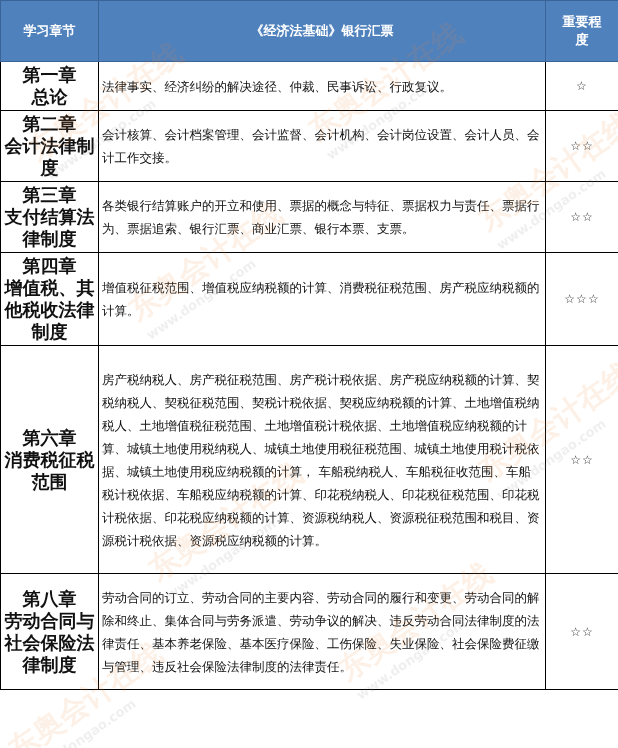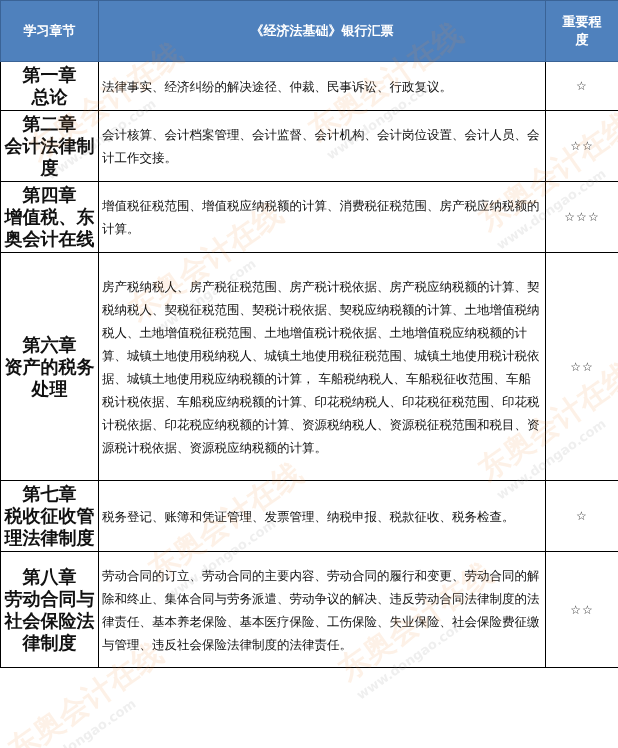--- a/index.html
+++ b/index.html
@@ -80,48 +80,48 @@
 
   <tr style="height: 46px;">
     <td class="chapter">
       <div>第二章</div>
       <div>会计法律制度</div>
     </td>
     <td class="points">会计核算、会计档案管理、会计监督、会计机构、会计岗位设置、会计人员、会计工作交接。</td>
     <td class="stars">☆☆</td>
   </tr>
 
+  <tr style="height: 69px;">
+    <td class="chapter">
+      <div>第三章</div>
+      <div>支付结算法律制度</div>
+    </td>
+    <td class="points">各类银行结算账户的开立和使用、票据的概念与特征、票据权力与责任、票据行为、票据追索、银行汇票、商业汇票、银行本票、支票。</td>
+    <td class="stars">☆☆</td>
+  </tr>
 
   <tr style="height: 63px; margin-left: 28px;">
     <td class="chapter">
       <div>第四章</div>
-      <div>增值税、东奥会计在线</div>
+      <div>增值税、其他税收法律制度</div>
     </td>
     <td class="points">增值税征税范围、增值税应纳税额的计算、消费税征税范围、房产税应纳税额的计算。</td>
     <td class="stars">☆☆☆</td>
   </tr>
 
 
   <tr style="height: 228px;">
     <td class="chapter">
       <div>第六章</div>
-      <div>资产的税务处理</div>
+      <div>消费税征税范围</div>
     </td>
     <td class="points">房产税纳税人、房产税征税范围、房产税计税依据、房产税应纳税额的计算、契税纳税人、契税征税范围、契税计税依据、契税应纳税额的计算、土地增值税纳税人、土地增值税征税范围、土地增值税计税依据、土地增值税应纳税额的计算、城镇土地使用税纳税人、城镇土地使用税征税范围、城镇土地使用税计税依据、城镇土地使用税应纳税额的计算， 车船税纳税人、车船税征收范围、车船税计税依据、车船税应纳税额的计算、印花税纳税人、印花税征税范围、印花税计税依据、印花税应纳税额的计算、资源税纳税人、资源税征税范围和税目、资源税计税依据、资源税应纳税额的计算。</td>
     <td class="stars">☆☆</td>
   </tr>
 
-  <tr style="height: 64px;">
-    <td class="chapter">
-      <div>第七章</div>
-      <div>税收征收管理法律制度</div>
-    </td>
-    <td class="points">税务登记、账簿和凭证管理、发票管理、纳税申报、税款征收、税务检查。</td>
-    <td class="stars">☆</td>
-  </tr>
 
   <tr style="height: 116px;">
     <td class="chapter">
       <div>第八章</div>
       <div>劳动合同与社会保险法律制度</div>
     </td>
     <td class="points">劳动合同的订立、劳动合同的主要内容、劳动合同的履行和变更、劳动合同的解除和终止、集体合同与劳务派遣、劳动争议的解决、违反劳动合同法律制度的法律责任、基本养老保险、基本医疗保险、工伤保险、失业保险、社会保险费征缴与管理、违反社会保险法律制度的法律责任。</td>
     <td class="stars">☆☆</td>
   </tr>
 </tbody>

